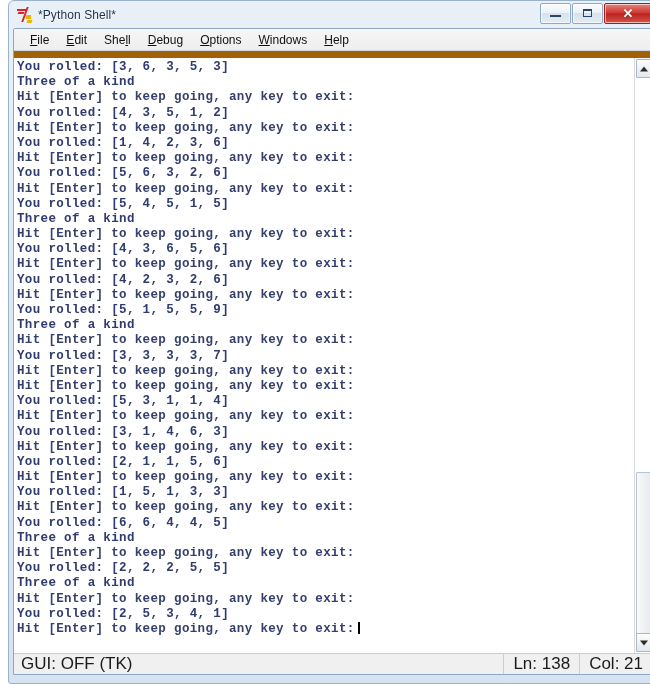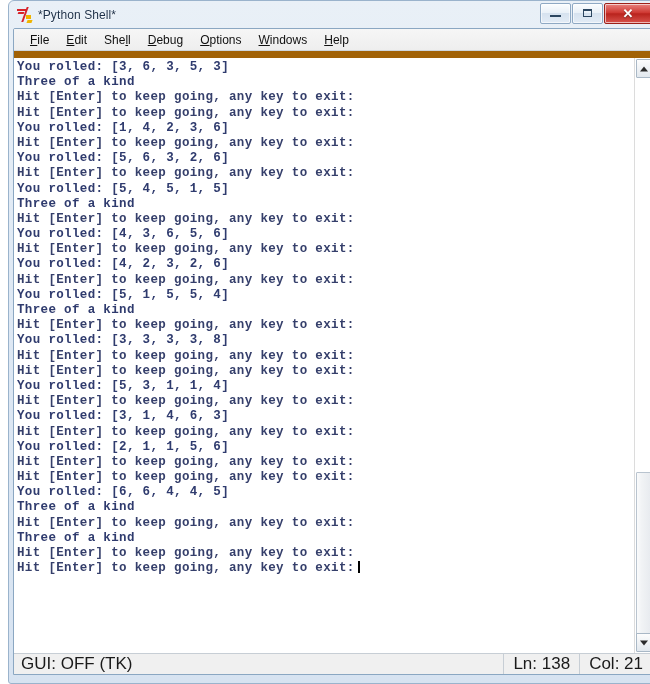--- a/index.html
+++ b/index.html
@@ -312,50 +312,54 @@
       <span class="menuitem"><u>O</u>ptions</span>
       <span class="menuitem"><u>W</u>indows</span>
       <span class="menuitem"><u>H</u>elp</span>
     </div>
 
     <div class="textarea-wrap">
       <div class="text-pane" id="text-pane">
           <div class="shell-line output">You rolled: [3, 6, 3, 5, 3]</div>
           <div class="shell-line output">Three of a kind</div>
           <div class="shell-line prompt">Hit [Enter] to keep going, any key to exit:</div>
+          <div class="shell-line output">You rolled: [4, 3, 5, 1, 2]</div>
           <div class="shell-line prompt">Hit [Enter] to keep going, any key to exit:</div>
           <div class="shell-line output">You rolled: [1, 4, 2, 3, 6]</div>
           <div class="shell-line prompt">Hit [Enter] to keep going, any key to exit:</div>
           <div class="shell-line output">You rolled: [5, 6, 3, 2, 6]</div>
           <div class="shell-line prompt">Hit [Enter] to keep going, any key to exit:</div>
           <div class="shell-line output">You rolled: [5, 4, 5, 1, 5]</div>
           <div class="shell-line output">Three of a kind</div>
           <div class="shell-line prompt">Hit [Enter] to keep going, any key to exit:</div>
           <div class="shell-line output">You rolled: [4, 3, 6, 5, 6]</div>
           <div class="shell-line prompt">Hit [Enter] to keep going, any key to exit:</div>
           <div class="shell-line output">You rolled: [4, 2, 3, 2, 6]</div>
           <div class="shell-line prompt">Hit [Enter] to keep going, any key to exit:</div>
-          <div class="shell-line output">You rolled: [5, 1, 5, 5, 4]</div>
-          <div class="shell-line output">Three of a kind</div>
-          <div class="shell-line prompt">Hit [Enter] to keep going, any key to exit:</div>
-          <div class="shell-line output">You rolled: [3, 3, 3, 3, 8]</div>
+          <div class="shell-line output">You rolled: [5, 1, 5, 5, 9]</div>
+          <div class="shell-line output">Three of a kind</div>
+          <div class="shell-line prompt">Hit [Enter] to keep going, any key to exit:</div>
+          <div class="shell-line output">You rolled: [3, 3, 3, 3, 7]</div>
           <div class="shell-line prompt">Hit [Enter] to keep going, any key to exit:</div>
           <div class="shell-line prompt">Hit [Enter] to keep going, any key to exit:</div>
           <div class="shell-line output">You rolled: [5, 3, 1, 1, 4]</div>
           <div class="shell-line prompt">Hit [Enter] to keep going, any key to exit:</div>
           <div class="shell-line output">You rolled: [3, 1, 4, 6, 3]</div>
           <div class="shell-line prompt">Hit [Enter] to keep going, any key to exit:</div>
           <div class="shell-line output">You rolled: [2, 1, 1, 5, 6]</div>
           <div class="shell-line prompt">Hit [Enter] to keep going, any key to exit:</div>
+          <div class="shell-line output">You rolled: [1, 5, 1, 3, 3]</div>
           <div class="shell-line prompt">Hit [Enter] to keep going, any key to exit:</div>
           <div class="shell-line output">You rolled: [6, 6, 4, 4, 5]</div>
           <div class="shell-line output">Three of a kind</div>
           <div class="shell-line prompt">Hit [Enter] to keep going, any key to exit:</div>
-          <div class="shell-line output">Three of a kind</div>
-          <div class="shell-line prompt">Hit [Enter] to keep going, any key to exit:</div>
+          <div class="shell-line output">You rolled: [2, 2, 2, 5, 5]</div>
+          <div class="shell-line output">Three of a kind</div>
+          <div class="shell-line prompt">Hit [Enter] to keep going, any key to exit:</div>
+          <div class="shell-line output">You rolled: [2, 5, 3, 4, 1]</div>
           <div class="shell-line prompt"><span>Hit [Enter] to keep going, any key to exit:</span><span class="caret"></span></div>
         </div>
 
       <div class="vscroll">
         <div class="sb-btn up">
           <span class="arrow-up"></span>
         </div>
         <div class="sb-track">
           <div class="sb-thumb" id="sb-thumb" style="top: 71%; height: 29%;"></div>
         </div>

